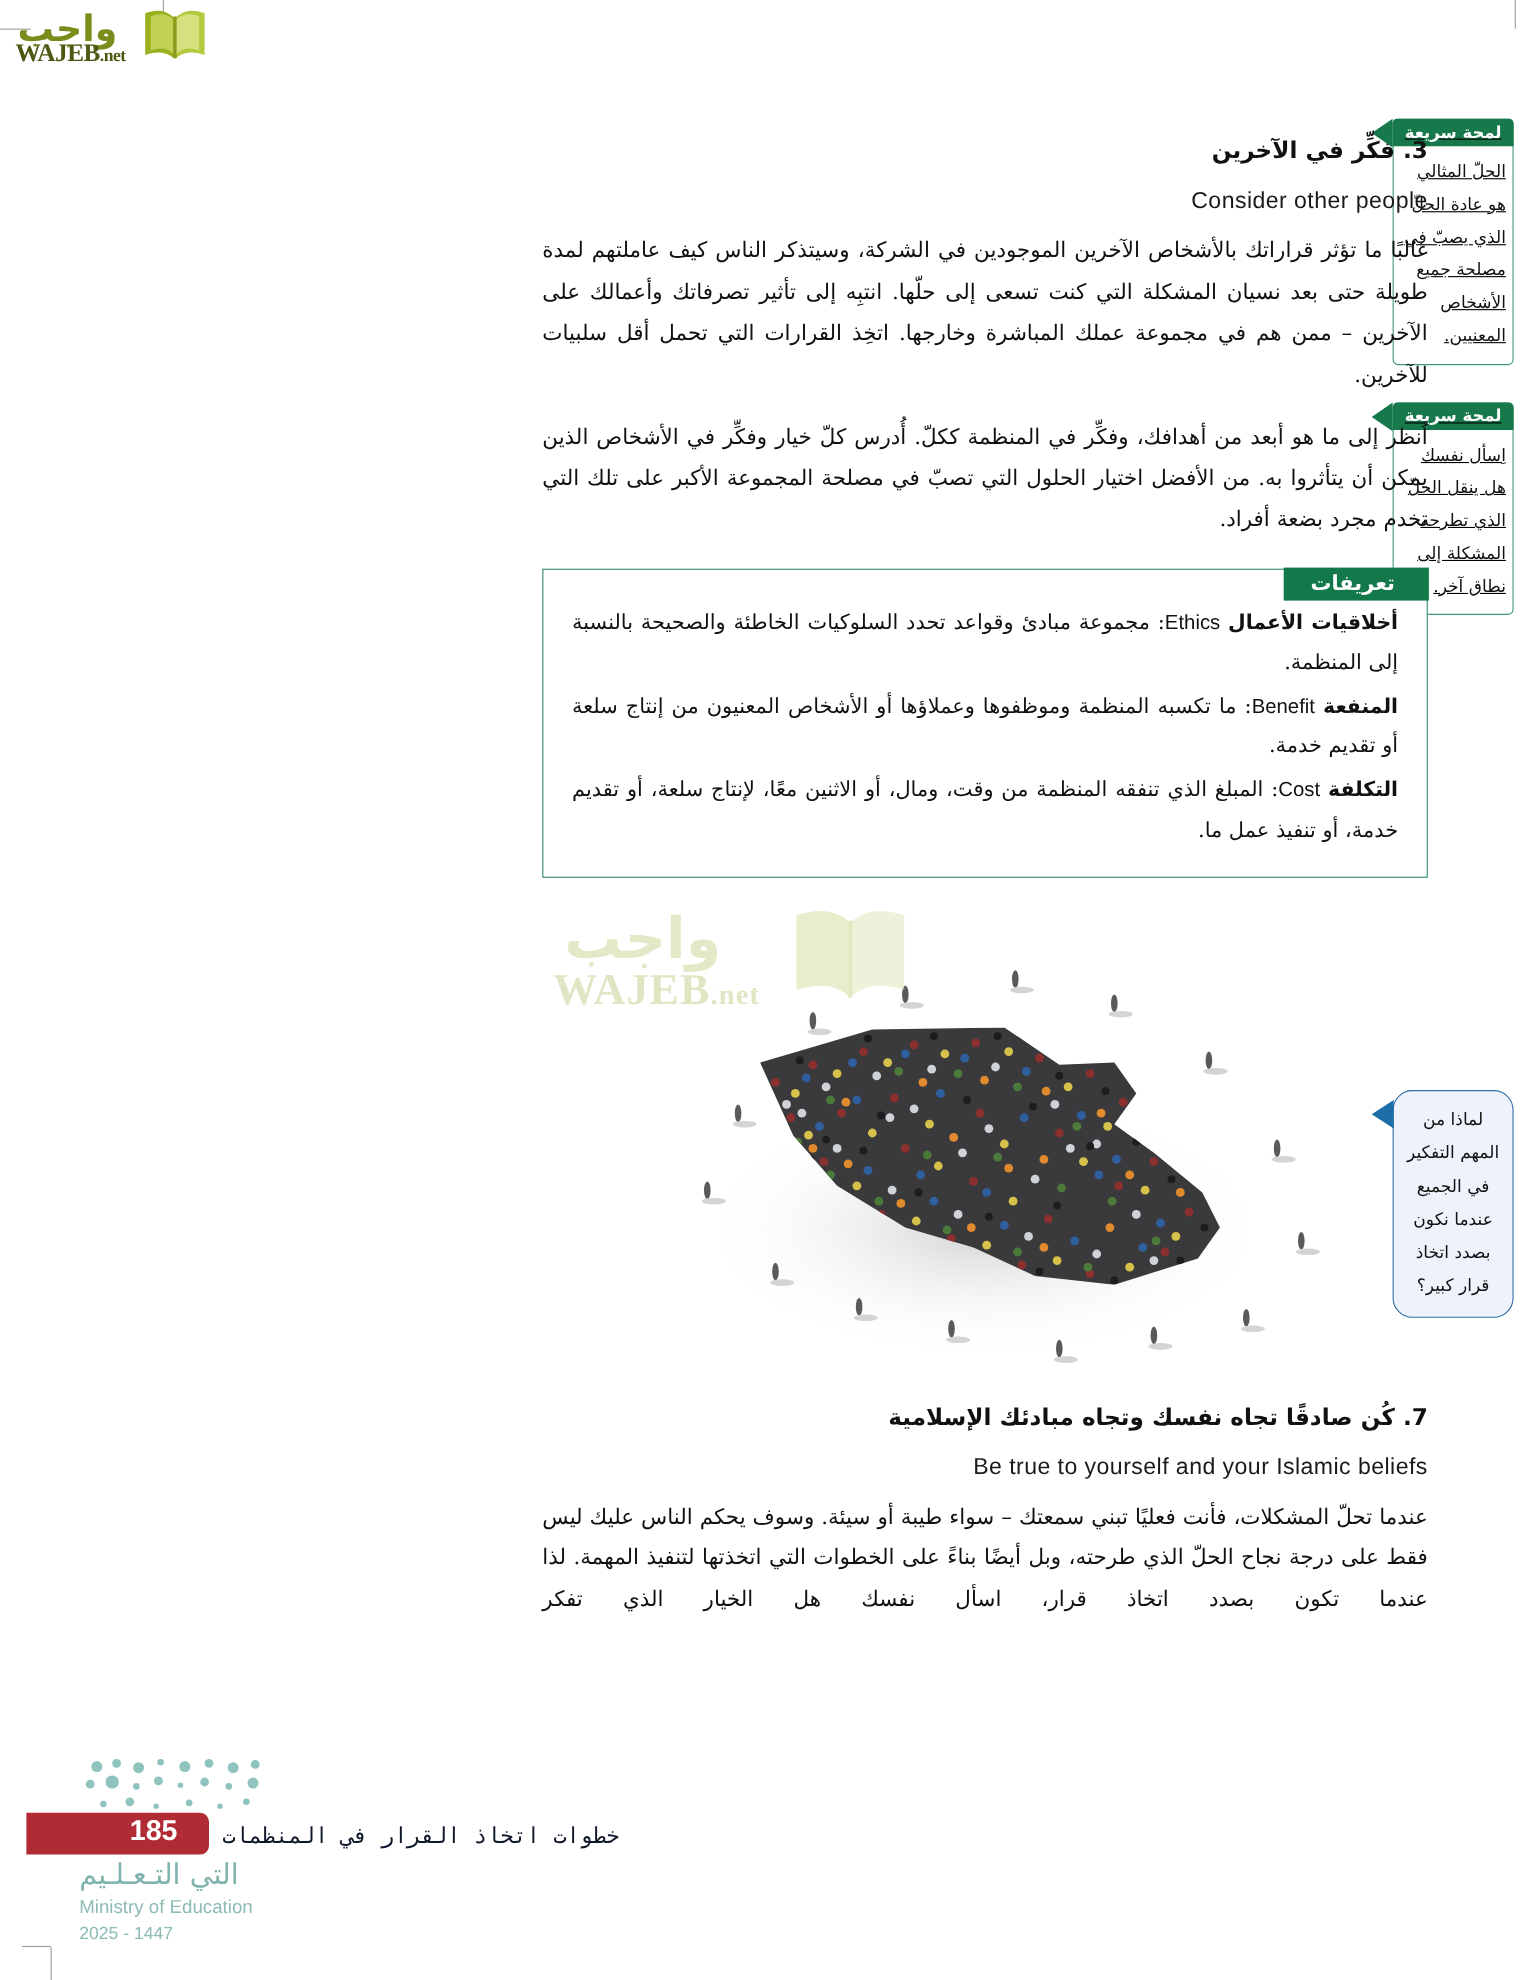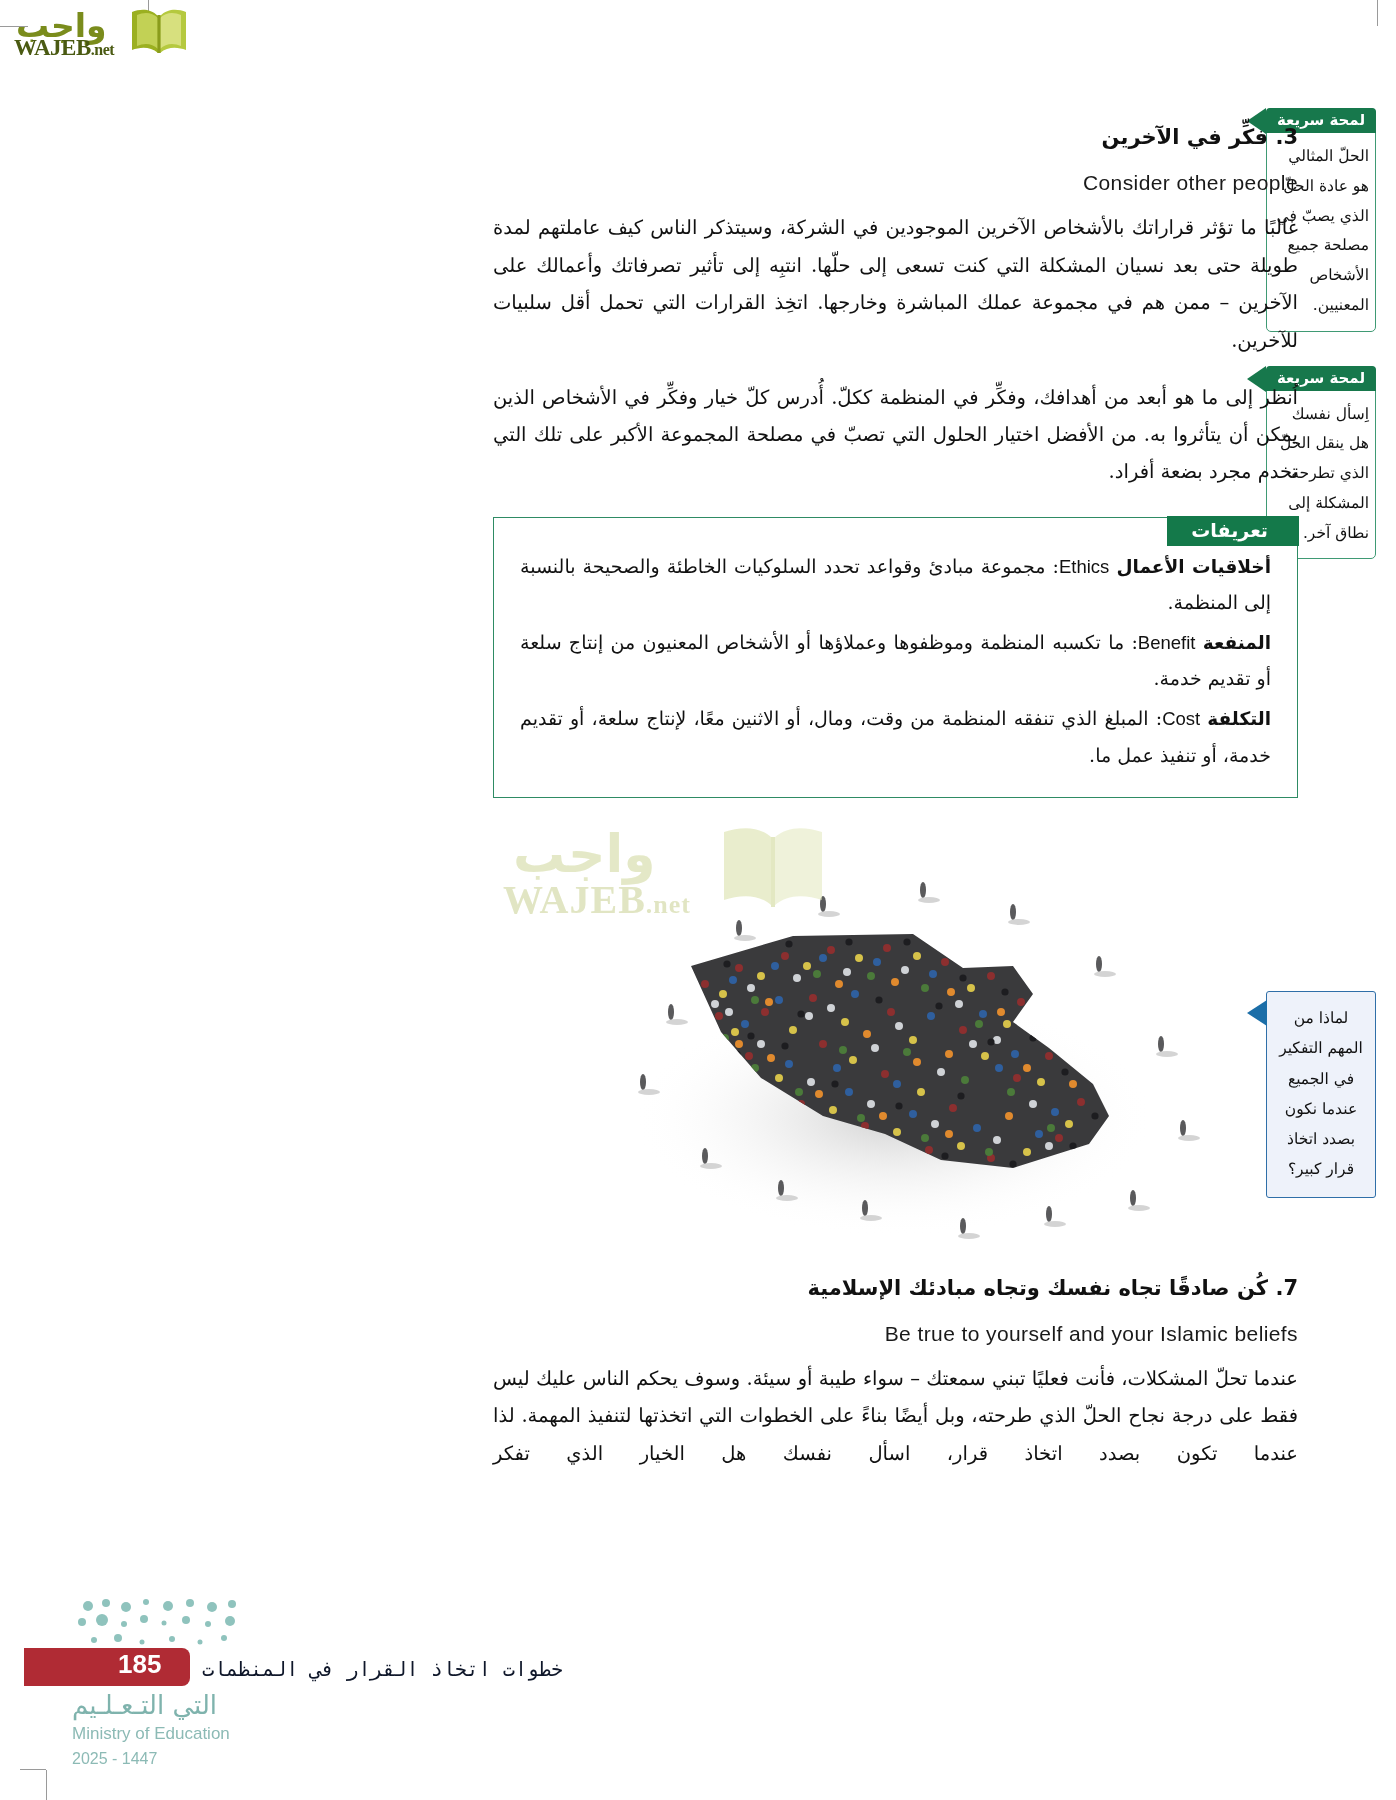--- a/index.html
+++ b/index.html
@@ -201,20 +201,21 @@
     right: 20px;
     top: 108px;
     width: 110px;
   }
   .callout-green {
     position: relative;
     border: 1.4px solid #3f9a74;
     border-radius: 5px;
     background: #ffffff;
     margin-bottom: 34px;
+    text-decoration: underline;
   }
   .callout-green .hdr {
     position: relative;
     background: #17784c;
     color: #ffffff;
     font-family: "DejaVu Sans", sans-serif;
     font-weight: bold;
     font-size: 15px;
     text-align: center;
     padding: 3px 4px 4px 4px;
@@ -238,21 +239,21 @@
     font-size: 15.5px;
     line-height: 1.92;
     color: #111;
     text-align: right;
     direction: rtl;
     padding: 9px 6px 10px 6px;
   }
   .callout-blue {
     position: relative;
     border: 1.4px solid #2f6fa8;
-    border-radius: 3px;
+    border-radius: 18px;
     background: #eef2fa;
     padding: 11px 8px 12px 8px;
   }
   .callout-blue::before {
     content: "";
     position: absolute;
     left: -20px;
     top: 8px;
     width: 0;
     height: 0;

